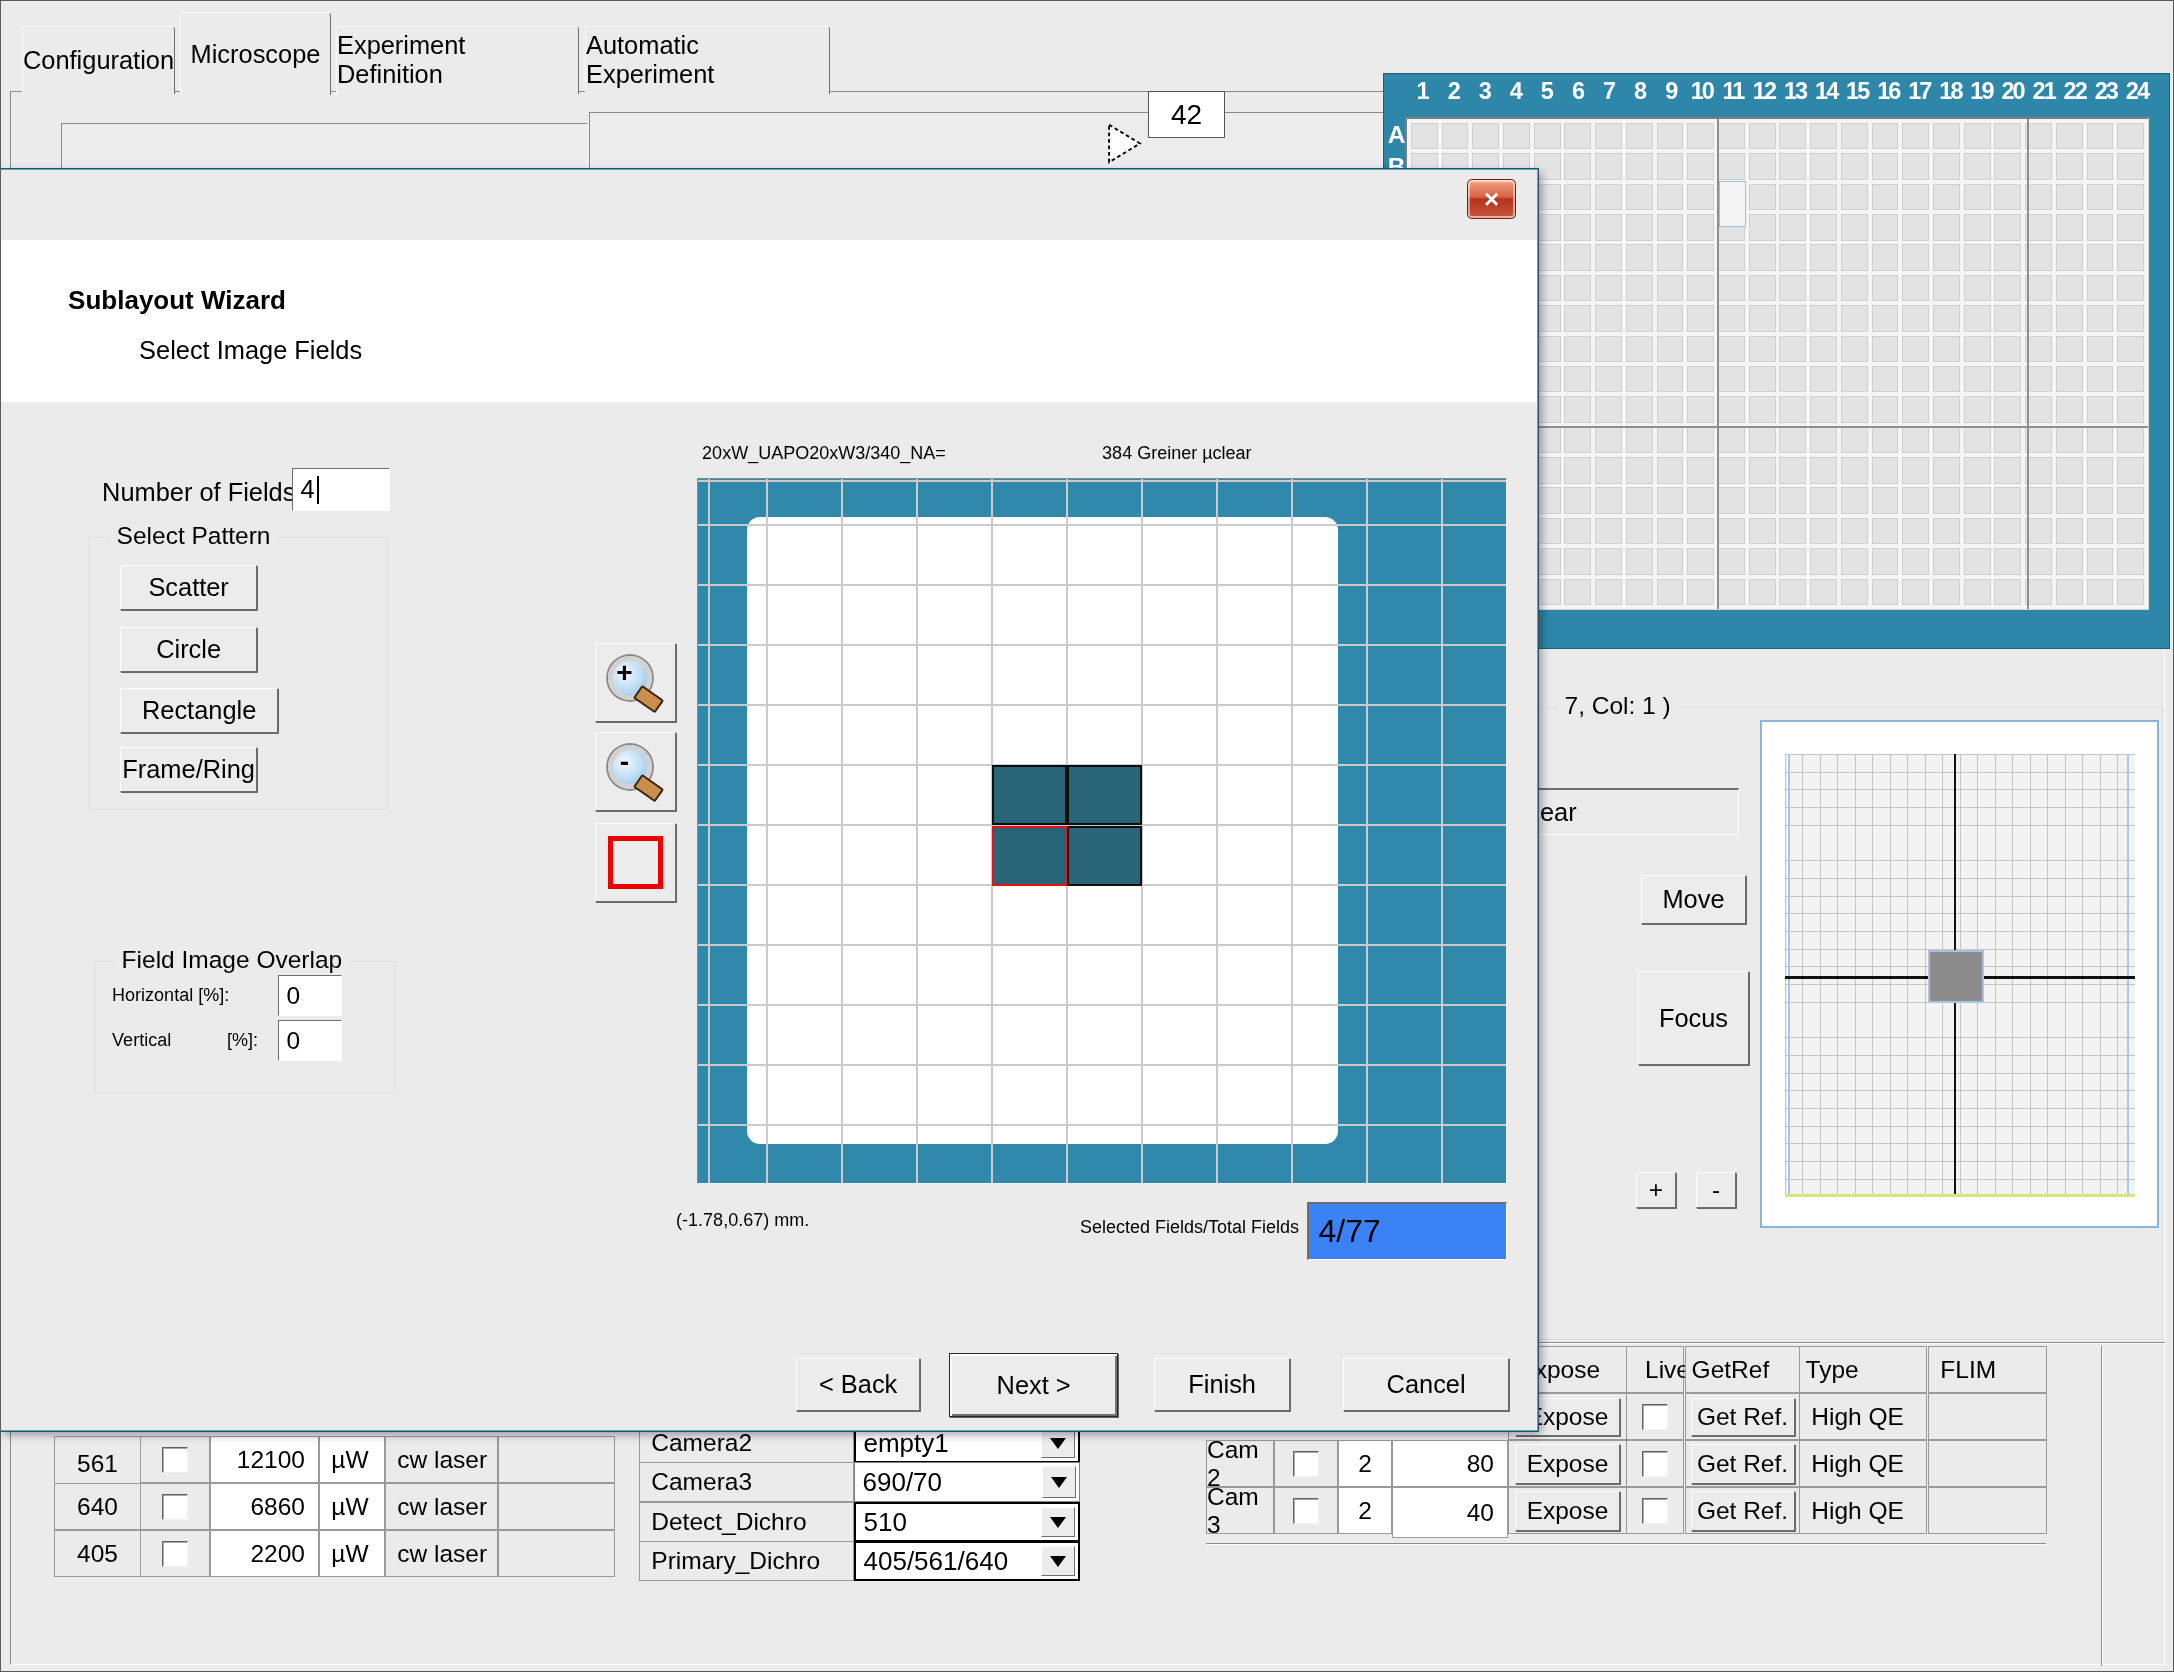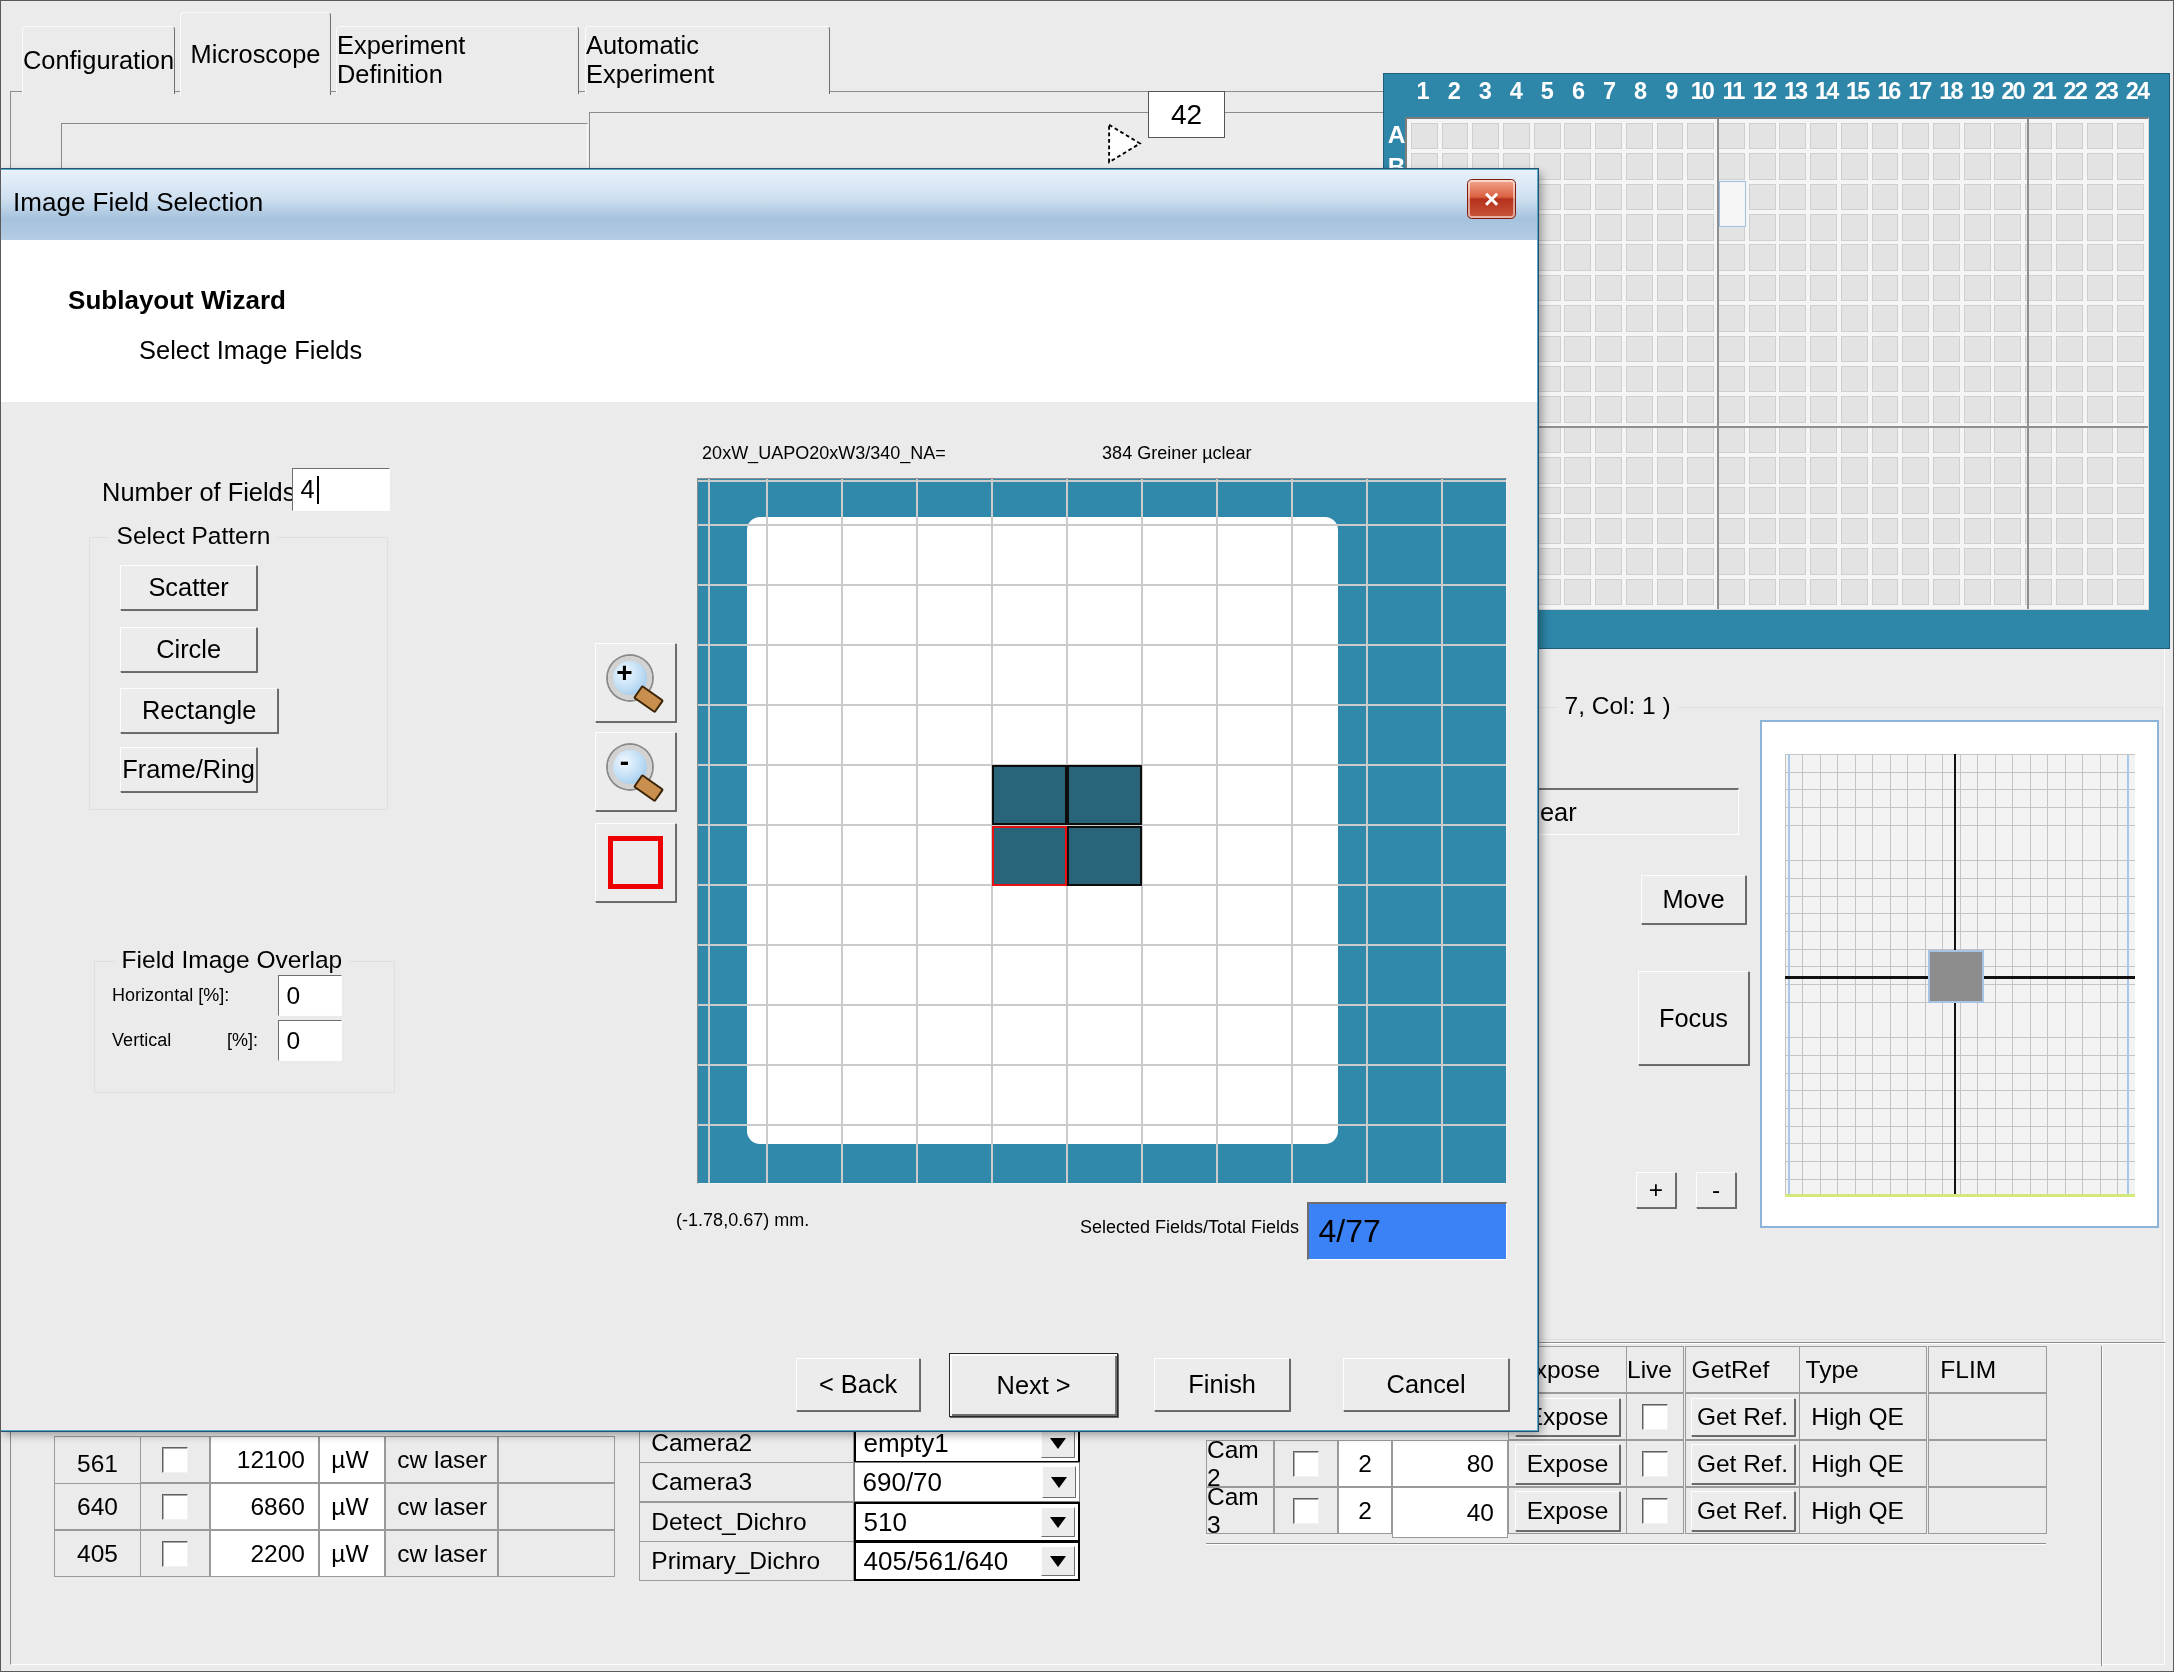--- a/index.html
+++ b/index.html
@@ -665,21 +665,21 @@
           <span class="tri-down"></span>
         </span>
     </div>
   </div>
 
   <div>
 
     <div class="cell gray left" style="left:1507px;top:1345px;width:119px;height:47px;padding-left:9.4px;">
         <span>Expose</span>
       </div>
-    <div class="cell gray left" style="left:1625px;top:1345px;width:58px;height:47px;padding-left:0;">
+    <div class="cell gray left" style="left:1625px;top:1345px;width:58px;height:47px;padding-left:18px;">
         <span>Live</span>
       </div>
     <div class="cell gray left" style="left:1684px;top:1345px;width:115px;height:47px;padding-left:5.6px;">
         <span>GetRef</span>
       </div>
     <div class="cell gray left" style="left:1798px;top:1345px;width:128px;height:47px;padding-left:5.6px;">
         <span>Type</span>
       </div>
     <div class="cell gray left" style="left:1927px;top:1345px;width:119px;height:47px;">
         <span>FLIM</span>
@@ -760,23 +760,20 @@
       </div>
     <div class="cell gray left" style="left:1798px;top:1486px;width:128px;height:47px;">
         <span>High QE</span>
       </div>
     <div class="cell gray" style="left:1927px;top:1486px;width:119px;height:47px;"></div>
     <div class="abs groove-h" style="left:1205px;top:1542px;width:840px;"></div>
     <div class="abs groove-v" style="left:2100px;top:1345px;height:320px;"></div>
   </div>
 
   <div id="dialog" class="abs">
-    <div id="titlebar" class="abs">
-      <span class="abs" style="left:13px;top:17px;font-size:26px;">Image Field Selection</span>
-    </div>
     <div id="closebtn" class="abs">
       <span>×</span>
     </div>
     <div id="dlghead" class="abs">
       <span class="abs b" style="left:68px;top:45px;font-size:26px;">Sublayout Wizard</span>
       <span class="abs" style="left:139px;top:96px;font-size:25.4px;">Select Image Fields</span>
     </div>
 
     <span class="t abs" style="left:102px;top:308px;font-size:25.4px;">Number of Fields:</span>
     <div class="sunken abs" style="left:292px;top:298px;width:98px;height:43px;display:flex;align-items:center;padding-left:7.5px;font-size:25.4px;">

